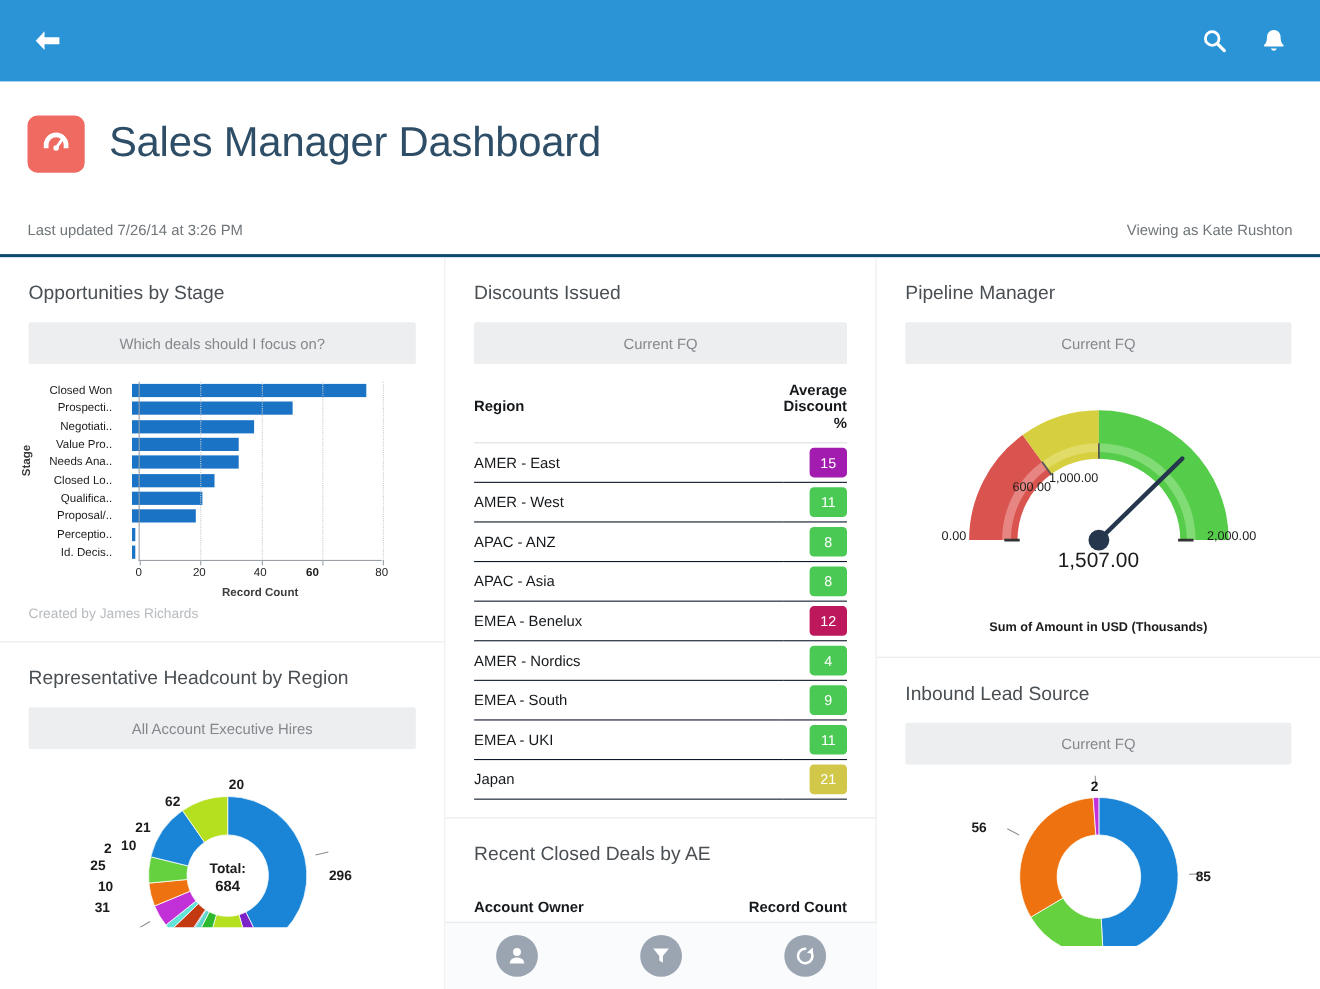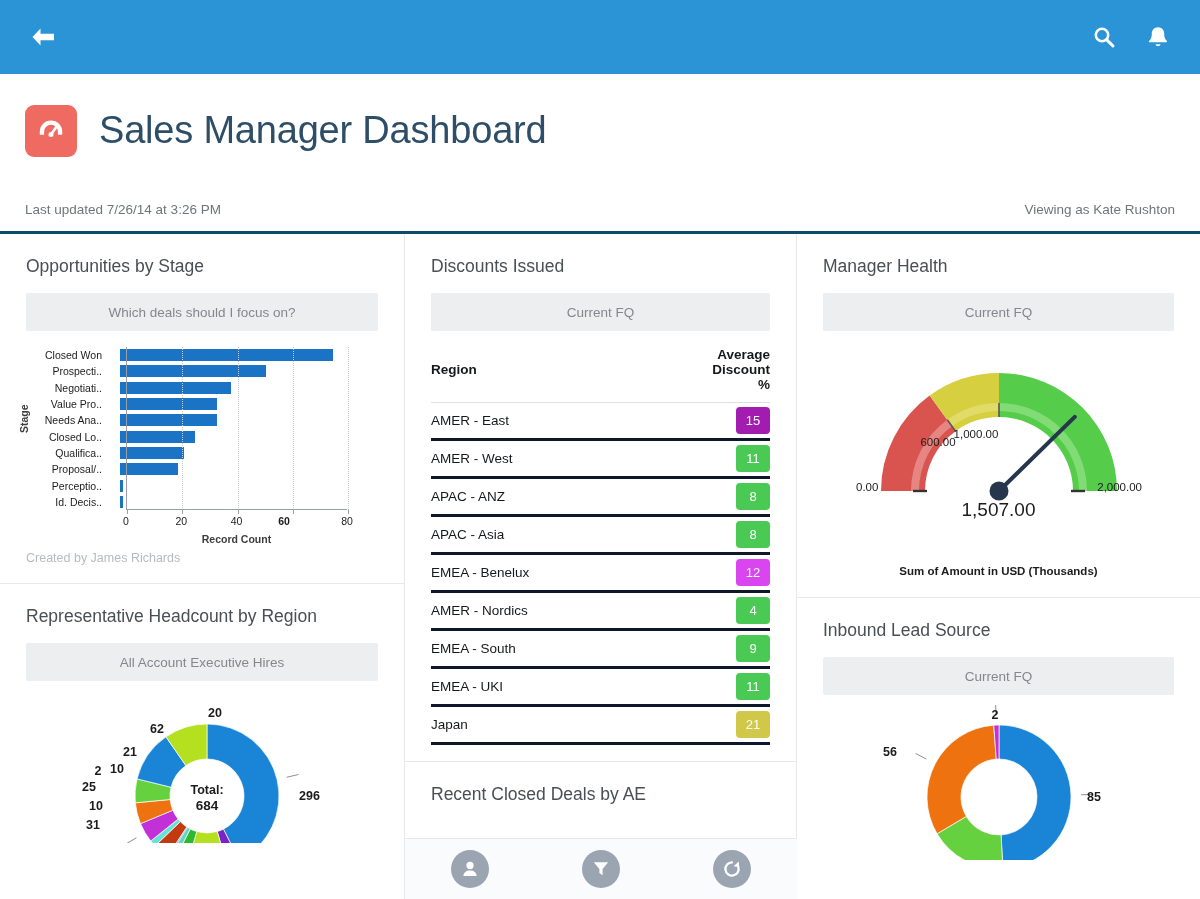--- a/index.html
+++ b/index.html
@@ -85,21 +85,21 @@
 
   
   .dtable { width:100%; border-collapse:collapse; margin-top:4px; }
   .dtable th {
     text-align:left; font-size:13.5px; font-weight:bold; color:#16191c;
     padding:12px 0 10px 0; border-bottom:1px solid #dcdfe2;
   }
   .dtable th.num { text-align:right; }
   .dtable td {
     font-size:13.5px; color:#16191c; padding:9px 0;
-    border-bottom:3px solid #0f172a; height:35px;
+    border-bottom:1px solid #0f172a; height:35px;
   }
   .dtable td.num { text-align:right; width:56px; padding:4px 0; }
   .pill {
     display:inline-flex; align-items:center; justify-content:center;
     min-width:34px; height:27px; border-radius:4px; padding:0 7px;
     font-size:13px; color:#ffffff; font-weight:400;
   }
 
   
   .gauge-wrap { position:relative; width:100%; height:212px; margin-top:12px; }
@@ -341,21 +341,21 @@
               <tr>
                 <td>APAC - ANZ</td>
                 <td class="num"><span class="pill" style="background: rgb(75, 201, 85);">8</span></td>
               </tr>
               <tr>
                 <td>APAC - Asia</td>
                 <td class="num"><span class="pill" style="background: rgb(75, 201, 85);">8</span></td>
               </tr>
               <tr>
                 <td>EMEA - Benelux</td>
-                <td class="num"><span class="pill" style="background: #d946ef; text-align: right;">12</span></td>
+                <td class="num"><span class="pill" style="background: #be185d; text-align: right;">12</span></td>
               </tr>
               <tr>
                 <td>AMER - Nordics</td>
                 <td class="num"><span class="pill" style="background: rgb(75, 201, 85);">4</span></td>
               </tr>
               <tr>
                 <td>EMEA - South</td>
                 <td class="num"><span class="pill" style="background: rgb(75, 201, 85);">9</span></td>
               </tr>
               <tr>
@@ -381,21 +381,21 @@
               <th class="num">Record Count</th>
             </tr>
           </thead>
         </table>
       </div>
     </div>
 
     <div class="col col-right">
 
       <div class="panel">
-        <div class="panel-title">Manager Health</div>
+        <div class="panel-title">Pipeline Manager</div>
         <div class="filter-bar">Current FQ</div>
 
         <div class="gauge-wrap">
           <svg class="gauge-svg" id="gauge-svg" width="330" height="182" viewBox="0 0 330 182">
               <path d="M47,145.99999999999997 A118,118 0 0 1 95.64134022948818,50.5359946637562 L121.50389133035699,86.13274241625389 A74,74 0 0 0 91,146 Z" fill="#d9534f"></path>
               <path d="M95.64134022948818,50.5359946637562 A118,118 0 0 1 165,28 L165,72 A74,74 0 0 0 121.50389133035699,86.13274241625389 Z" fill="#d6cf3f"></path>
               <path d="M165,28 A118,118 0 0 1 283,146 L239,146 A74,74 0 0 0 165,72 Z" fill="#55cc4a"></path>
               <path d="M77,146 A88,88 0 0 1 113.27489779826237,74.80650449500462 L117.97717981660216,81.2786404500042 A80,80 0 0 0 85,146 Z" fill="#e88e8a" opacity="0.85"></path>
               <path d="M113.27489779826237,74.80650449500462 A88,88 0 0 1 165,58 L165,66 A80,80 0 0 0 117.97717981660216,81.2786404500042 Z" fill="#e3de6e" opacity="0.85"></path>
               <path d="M165,58 A88,88 0 0 1 253,146 L245,146 A80,80 0 0 0 165,66 Z" fill="#8ade7c" opacity="0.85"></path>

